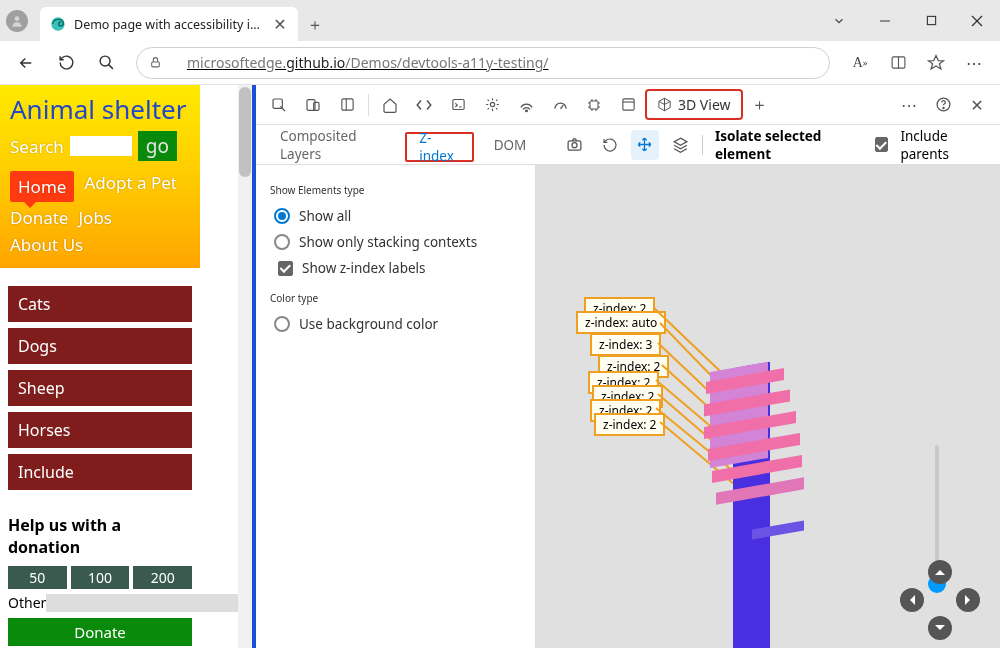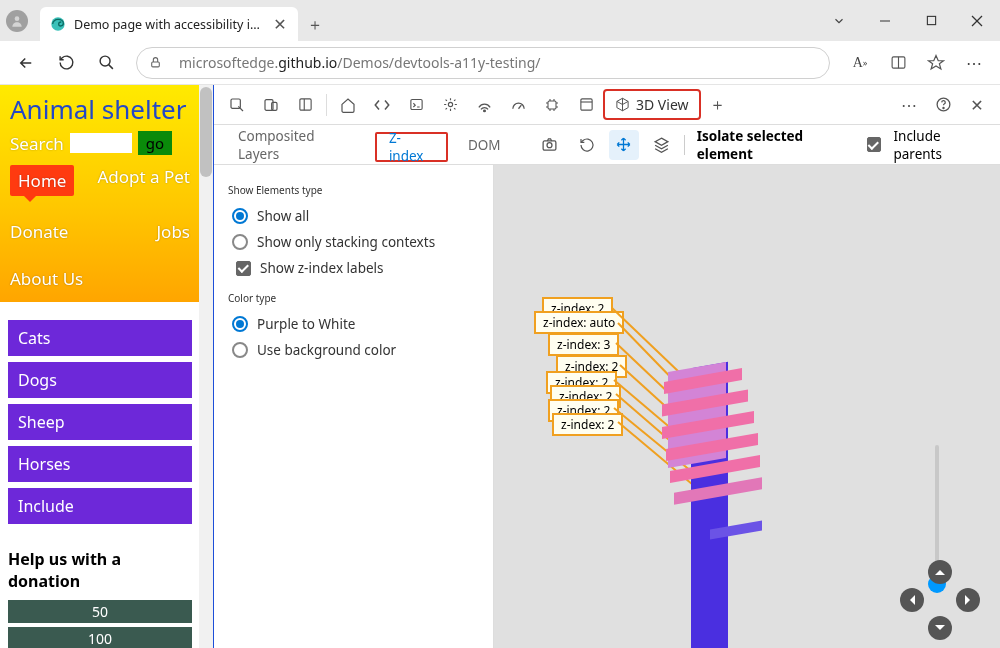--- a/index.html
+++ b/index.html
@@ -15,48 +15,48 @@
 .tab-title { font-size: 12.5px; color: #222; flex: 1; white-space: nowrap; overflow: hidden; text-overflow: ellipsis; }
 .tab-close { width: 16px; height: 16px; display: flex; align-items: center; justify-content: center; color: #555; }
 .newtab-btn { width: 34px; height: 34px; display: flex; align-items: center; justify-content: center; color: #555; }
 .win-controls { margin-left: auto; display: flex; height: 41px; }
 .win-controls > div { width: 46px; display: flex; align-items: center; justify-content: center; color: #333; }
 .win-controls .chev { width:46px; }
 
 
 .addrbar { height: 44px; background: #fff; display: flex; align-items: center; padding: 0 8px; gap: 4px; border-bottom: 1px solid #e5e5e5; }
 .addrbar .ab-btn { width: 36px; height: 36px; display: flex; align-items: center; justify-content: center; color: #444; border-radius: 4px; }
-.urlbox { flex: 1; height: 32px; border: 1px solid #d0d0d0; border-radius: 16px; margin: 0 8px; display: flex; align-items: center; padding: 0 10px; gap: 16px; font-size: 14px; }
+.urlbox { flex: 1; height: 32px; border: 1px solid #d0d0d0; border-radius: 16px; margin: 0 8px; display: flex; align-items: center; padding: 0 10px; gap: 24px; font-size: 14px; text-decoration: underline; }
 .urlbox .lock { color: #666; width:16px;height:16px;display:flex;align-items:center;justify-content:center;}
 .urlbox .urltext { flex: 1; color: #777; }
 .urlbox .urltext .host { color: #222; }
 .addrbar .right { display: flex; gap: 2px; }
 
 
 .main { display: flex; height: 563px; }
 
 
-.site-pane { width: 214px; background: #fff; overflow: hidden; position: relative; border-right:1px solid #1d4ed8; }
+.site-pane { width: 256px; background: #fff; overflow: hidden; position: relative; border-right:4px solid #1d4ed8; }
 .site-scroll { position: absolute; right: 0; top: 0; width: 14px; height: 100%; background: #f1f1f1; }
 .site-scroll-thumb { width: 12px; height: 90px; background: #c1c1c1; border-radius: 6px; margin: 2px auto 0; }
 .site-inner { width: 200px; }
 .site-header { background: linear-gradient(to bottom, #ffea00 0%, #ffc800 55%, #ffa500 100%); padding: 6px 10px 12px; font-family: Calibri, sans-serif; }
 .site-title { color: #2248c8; font-size: 26px; font-weight: 400; margin-bottom: 4px; }
 .search-row { display: flex; align-items: center; gap: 6px; }
 .search-label { color: #fff; font-size: 17px; text-shadow: 0 0 2px rgba(0,0,0,0.3);}
 .search-input { width: 62px; height: 20px; border: none; background:#fff; }
-.go-btn { background: #0a8a0a; color: #000000; border: none; padding: 2px 8px; font-size: 15px; }
-.site-nav { display: flex; flex-wrap: wrap; gap: 24px 10px; margin-top: 10px; justify-content: space-between; }
+.go-btn { background: #0a8a0a; color: #e5e5e5; border: none; padding: 2px 8px; font-size: 19px; }
+.site-nav { display: flex; flex-wrap: wrap; gap: 4px 10px; margin-top: 10px; }
 .site-nav a { color: #fff; font-size: 17px; text-decoration: none; text-shadow: 0 0 2px rgba(0,0,0,0.3);}
 .site-nav a.home { background: #ff3a10; padding: 4px 8px; border-radius: 2px; position:relative;}
 .site-nav a.home::after { content:"";position:absolute;left:14px;bottom:-6px;border:6px solid transparent;border-top-color:#ff3a10;border-bottom:none;}
 .side-list { padding: 18px 8px 0; }
-.side-list .cat { display: block; background: #6d28d9; color: #fff; font-size: 16px; padding: 7px 10px; margin-bottom: 6px; }
+.side-list .cat { display: block; background: #7f1d1d; color: #fff; font-size: 16px; padding: 7px 10px; margin-bottom: 6px; }
 .help-hdr { font-size: 16px; font-weight: 700; padding: 18px 8px 8px; }
-.donate-row { display:flex; gap:4px; padding: 0 8px; flex-direction: column; }
+.donate-row { display:flex; gap:4px; padding: 0 8px; }
 .donate-chip { background:#3a5a50; color:#fff; font-size:14px; text-align:center; flex:1; padding:2px 0;}
 .other-row { display:flex; align-items:center; padding:4px 8px 0; }
 .other-row span { font-size:14px; }
 .other-input { flex:1; height:18px; background:#ddd; border:none;}
 .donate-btn { display:block; background:#0a8a0a; color:#fff; text-align:center; margin:6px 8px 0; padding:4px 0; font-size:15px;}
 
 
 .devtools { flex: 1; background: #fff; display: flex; flex-direction: column; }
 .dt-toolbar { height: 40px; border-bottom: 1px solid #ddd; display: flex; align-items: center; padding: 0 6px; }
 .dt-toolbar .tb-ic { width: 34px; height: 38px; display: flex; align-items: center; justify-content: center; color: #555; }
@@ -367,24 +367,20 @@
         <div class="radio-row">
             <span class="radio"></span>
             <span>Show only stacking contexts</span>
           </div>
         <div class="check-row">
             <span class="checkbox ck"></span>
             <span>Show z-index labels</span>
           </div>
         <div class="panel-hdr" style="margin-top:14px;">Color type</div>
         <div class="radio-row">
-            <span class="radio sel"></span>
-            <span>Purple to White</span>
-          </div>
-        <div class="radio-row">
             <span class="radio"></span>
             <span>Use background color</span>
           </div>
       </div>
 
       <div class="dt-canvas">
 
         <div class="zlabel" style="left:48px;top:132px;">z-index: 2</div>
         <div class="zlabel" style="left:40px;top:146px;">z-index: auto</div>
         <div class="zlabel" style="left:54px;top:168px;">z-index: 3</div>

